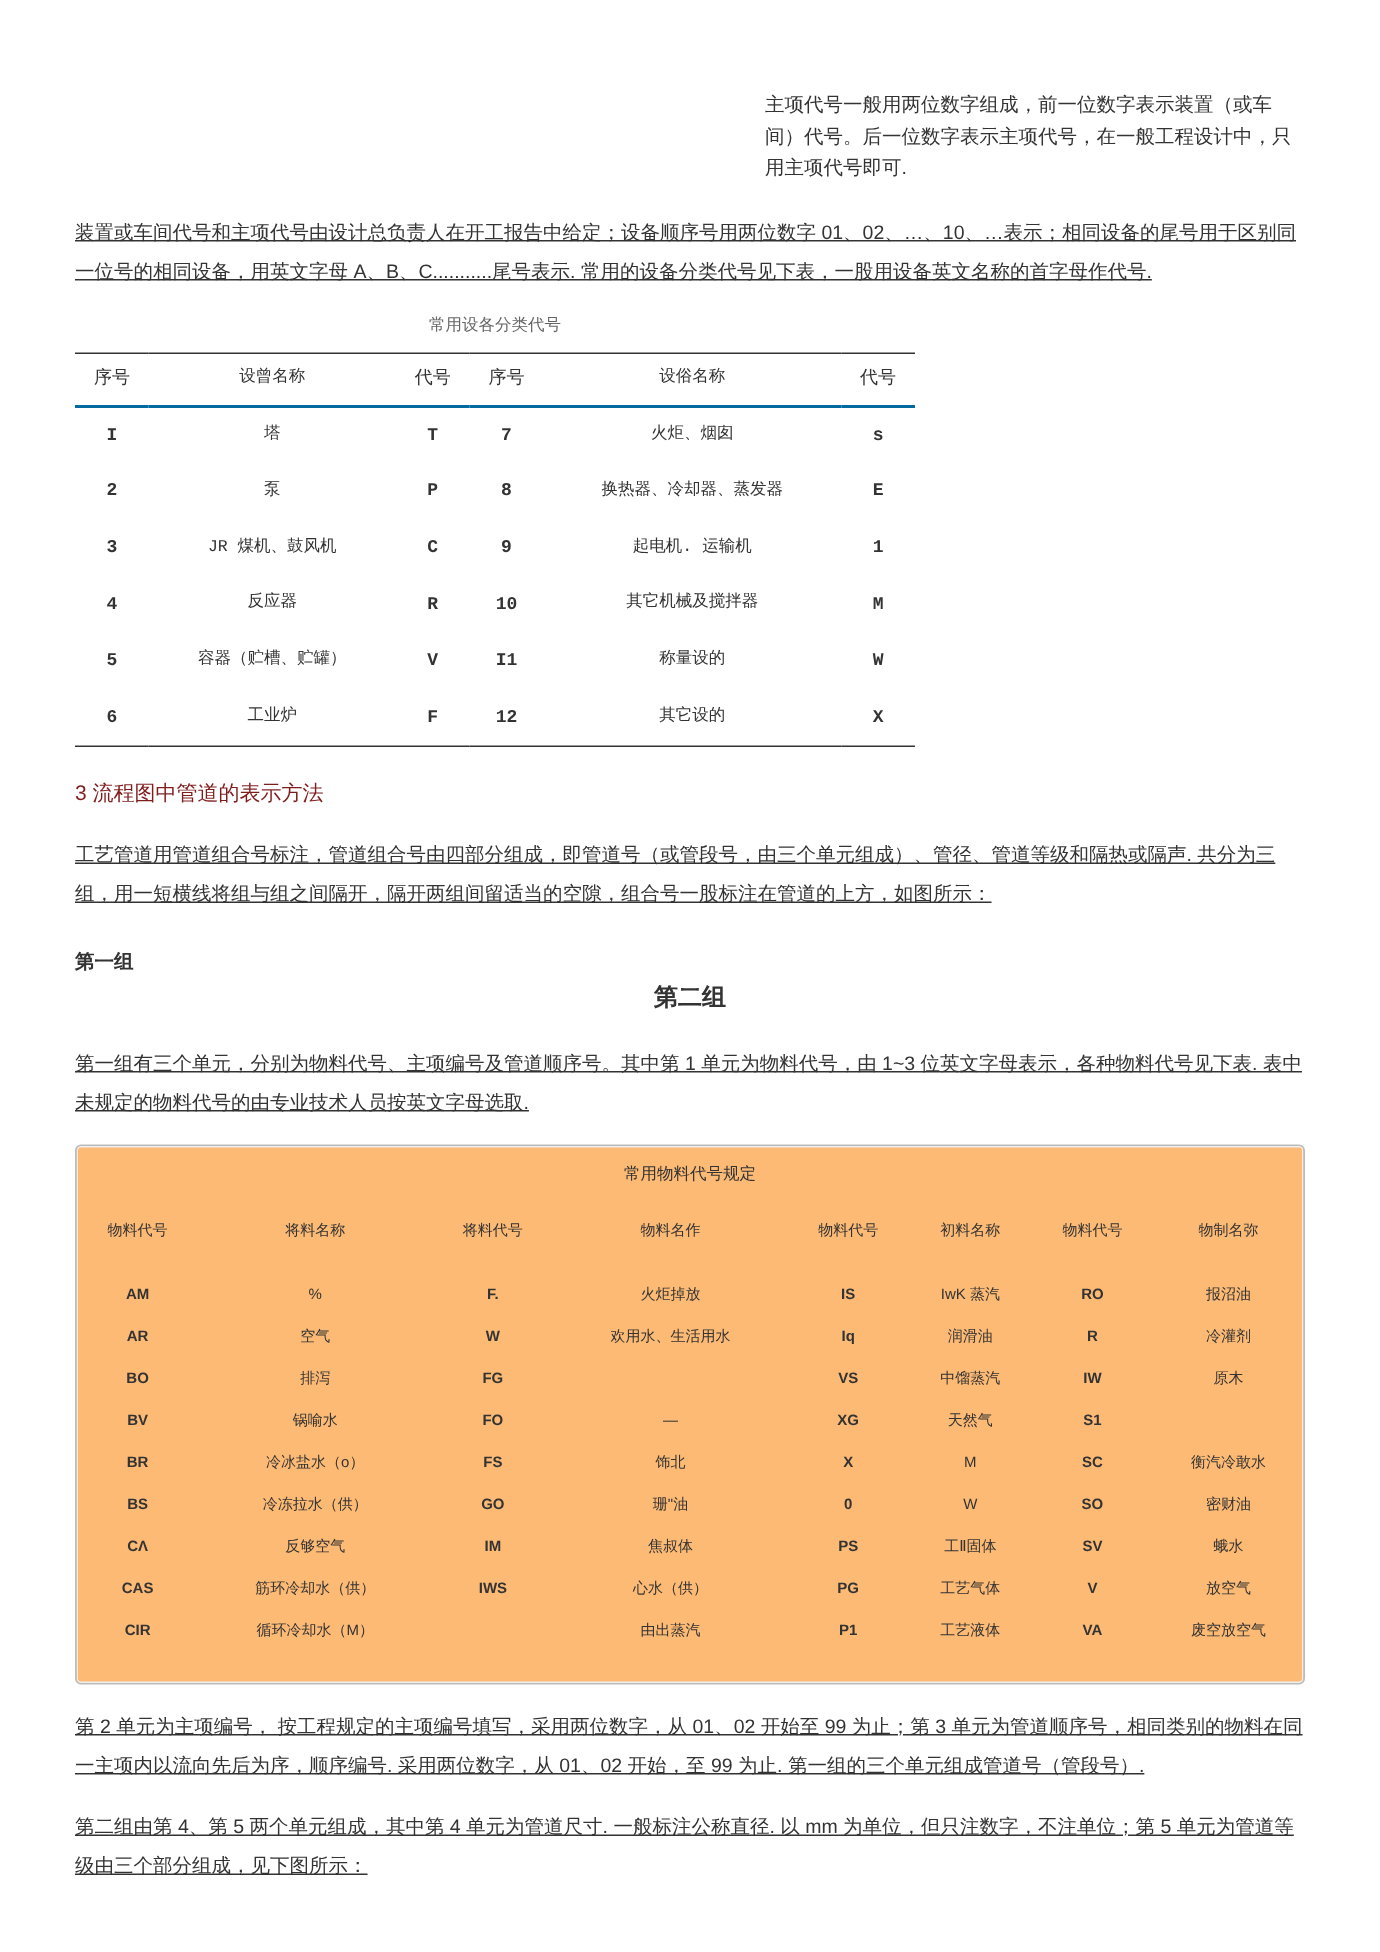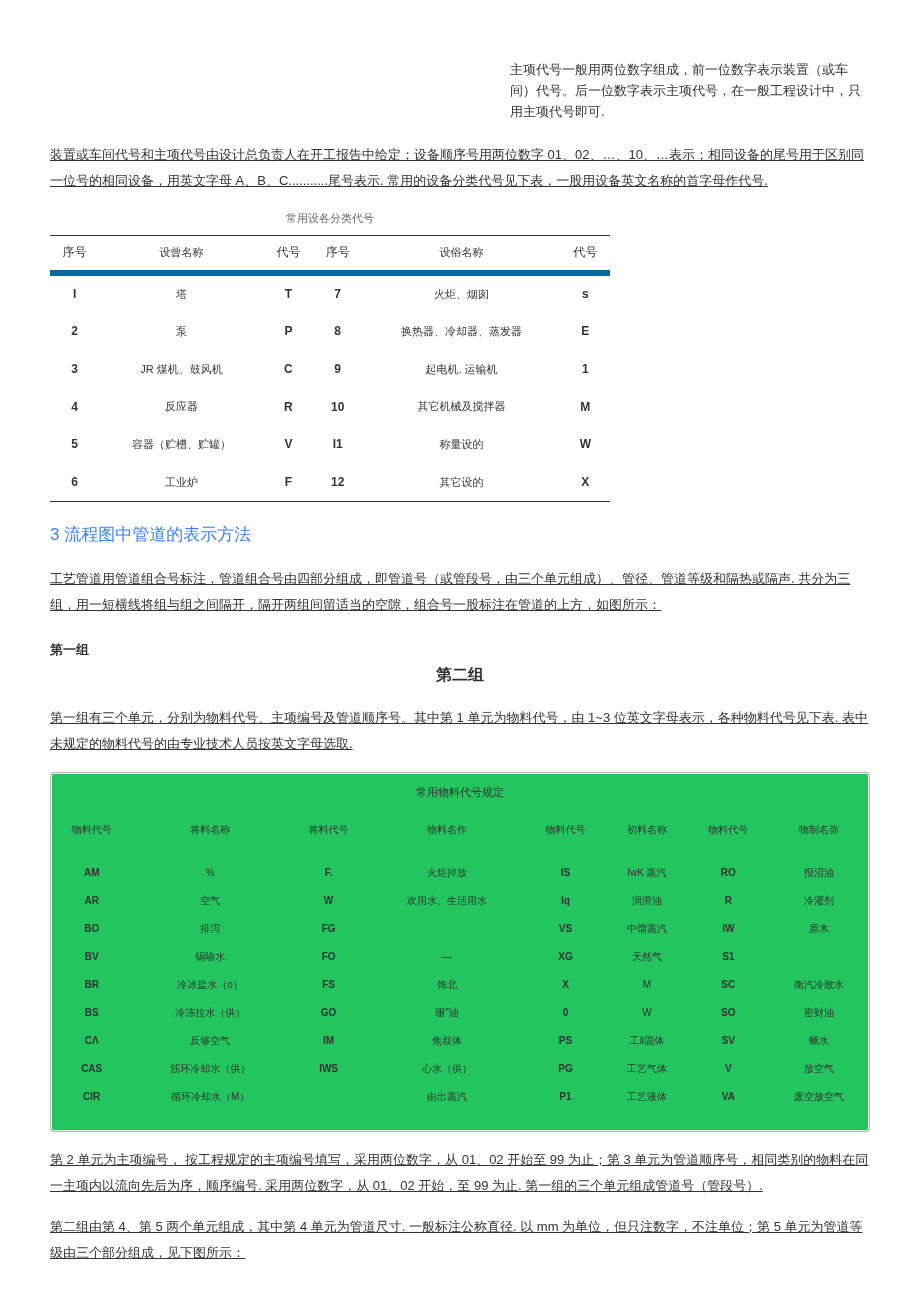--- a/index.html
+++ b/index.html
@@ -18,44 +18,45 @@
       font-size: 13px;
       line-height: 1.6;
     }
     .para {
       margin: 15px 0;
       line-height: 2;
       font-size: 13px;
       text-decoration: underline;
     }
     .section-heading {
-      color: #3b82f6;
-      font-size: 17px;
+      color: #7f1d1d;
+      font-size: 14px;
       margin: 18px 0 10px 0;
     }
     .table1-wrap {
       width: 560px;
       margin: 10px 0;
+      font-family: Liberation Mono, monospace;
     }
     .table1-title {
       text-align: center;
       font-size: 11px;
       color: #666;
       margin-bottom: 6px;
     }
     .table1 {
       width: 100%;
       border-collapse: collapse;
       font-size: 12px;
     }
     .table1 th {
       text-align: center;
       font-weight: normal;
       padding: 6px 4px;
-      border-bottom: 6px solid #0369a1;
+      border-bottom: 2px solid #0369a1;
       font-size: 12px;
     }
     .table1 td {
       text-align: center;
       padding: 8px 4px;
       font-size: 12px;
     }
     .table1 tbody tr:last-child td {
       border-bottom: 1px solid #333;
     }
@@ -66,21 +67,21 @@
       margin: 20px 0 10px 0;
       flex-direction: column;
     }
     .group-labels .g1 { flex: 0 0 50%; font-weight: bold; font-size: 13px; }
     .group-labels .g2 { flex: 0 0 50%; font-weight: bold; font-size: 16px; text-align: center; }
     .table2-wrap {
       border: 1px solid #bbb;
       border-radius: 4px;
       padding: 10px 0 20px 0;
       margin: 12px 0;
-      background: #22c55e;
+      background: #fdba74;
       box-shadow: 0 0 0 1px #eee inset;
     }
     .table2-title {
       text-align: center;
       font-size: 11px;
       margin-bottom: 8px;
     }
     .table2 {
       width: 100%;
       border-collapse: collapse;

